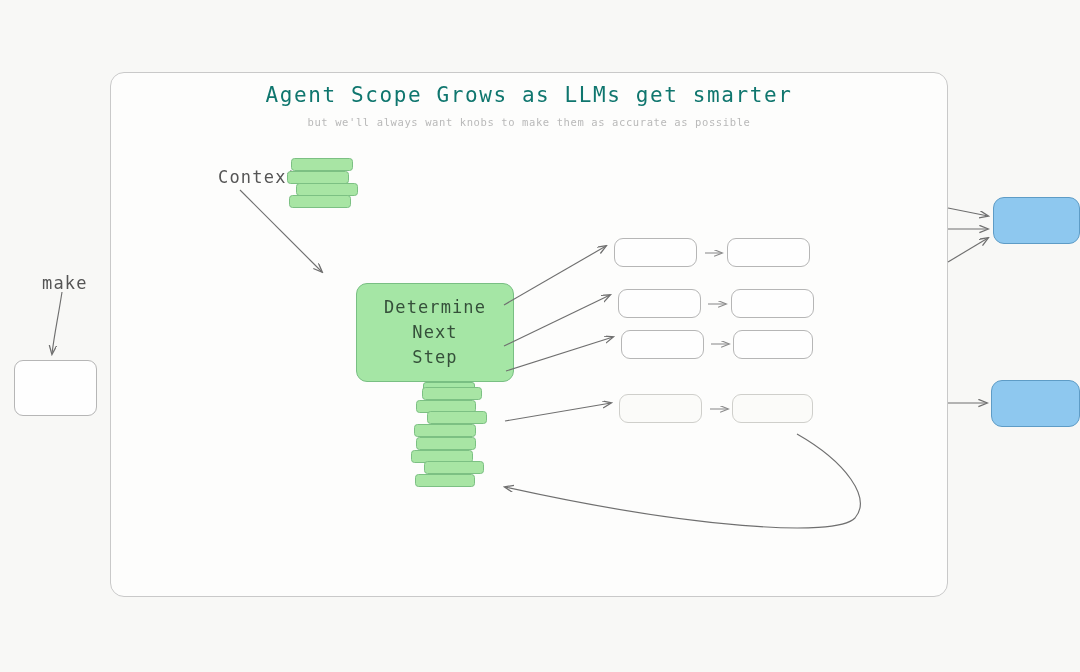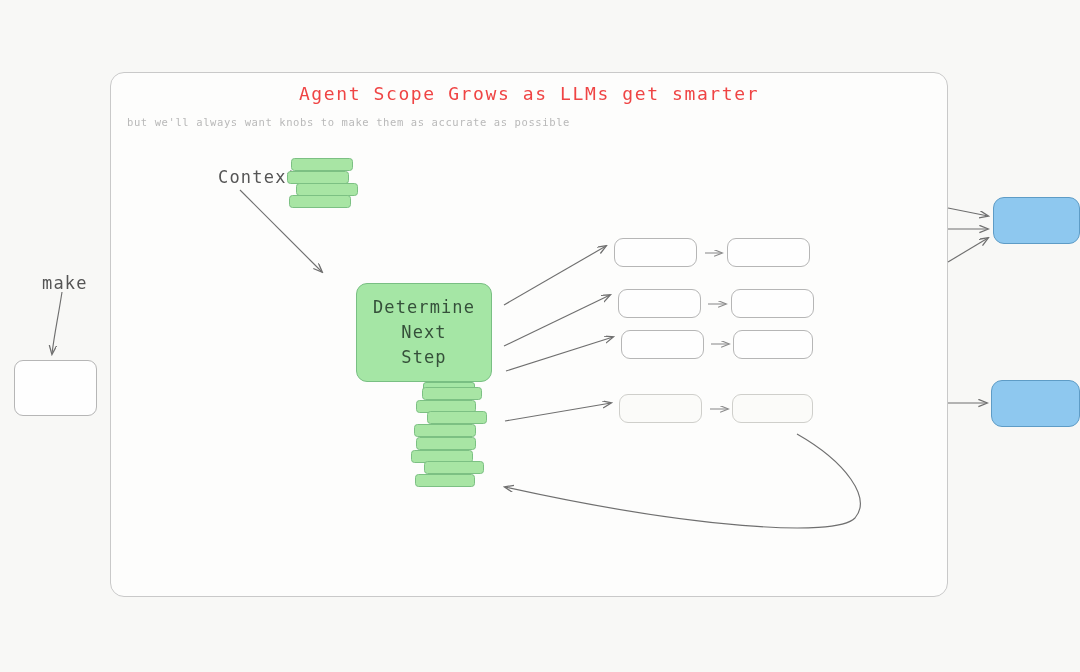--- a/index.html
+++ b/index.html
@@ -29,30 +29,31 @@
     box-sizing: border-box;
   }
 
   
   .title {
     position: absolute;
     left: 0;
     top: 10px;
     width: 100%;
     text-align: center;
-    font-size: 18px;
+    font-size: 21px;
     letter-spacing: 1.6px;
-    color: #ef4444;
+    color: #0f766e;
     white-space: nowrap;
   }
   .subtitle {
     position: absolute;
-    left: 16px;
+    left: 0;
     top: 43px;
     width: 100%;
+    text-align: center;
     font-size: 10.5px;
     letter-spacing: 0.6px;
     color: #b9b9b9;
     white-space: nowrap;
   }
 
   
   .plain-label {
     position: absolute;
     font-size: 17px;
@@ -145,21 +146,21 @@
     <div class="subtitle">but we'll always want knobs to make them as accurate as possible</div>
   </div>
 
   <div class="plain-label" style="left:218px; top:167px;">Context</div>
 
   <div class="bar" style="left:291px; top:158px; width:62px;"></div>
   <div class="bar" style="left:287px; top:171px; width:62px;"></div>
   <div class="bar" style="left:296px; top:183px; width:62px;"></div>
   <div class="bar" style="left:289px; top:195px; width:62px;"></div>
 
-  <div class="green-node" style="left:356px; top:283px; width:136px; height:99px;">
+  <div class="green-node" style="left:356px; top:283px; width:158px; height:99px;">
     <span id="dns-label" style="white-space:pre-line;">Determine
 Next
 Step</span>
   </div>
   <div class="green-tab" style="left:423px; top:382px; width:52px; height:9px;"></div>
 
   <div class="bar" style="left:422px; top:387px; width:60px;"></div>
   <div class="bar" style="left:416px; top:400px; width:60px;"></div>
   <div class="bar" style="left:427px; top:411px; width:60px;"></div>
   <div class="bar" style="left:414px; top:424px; width:62px;"></div>

